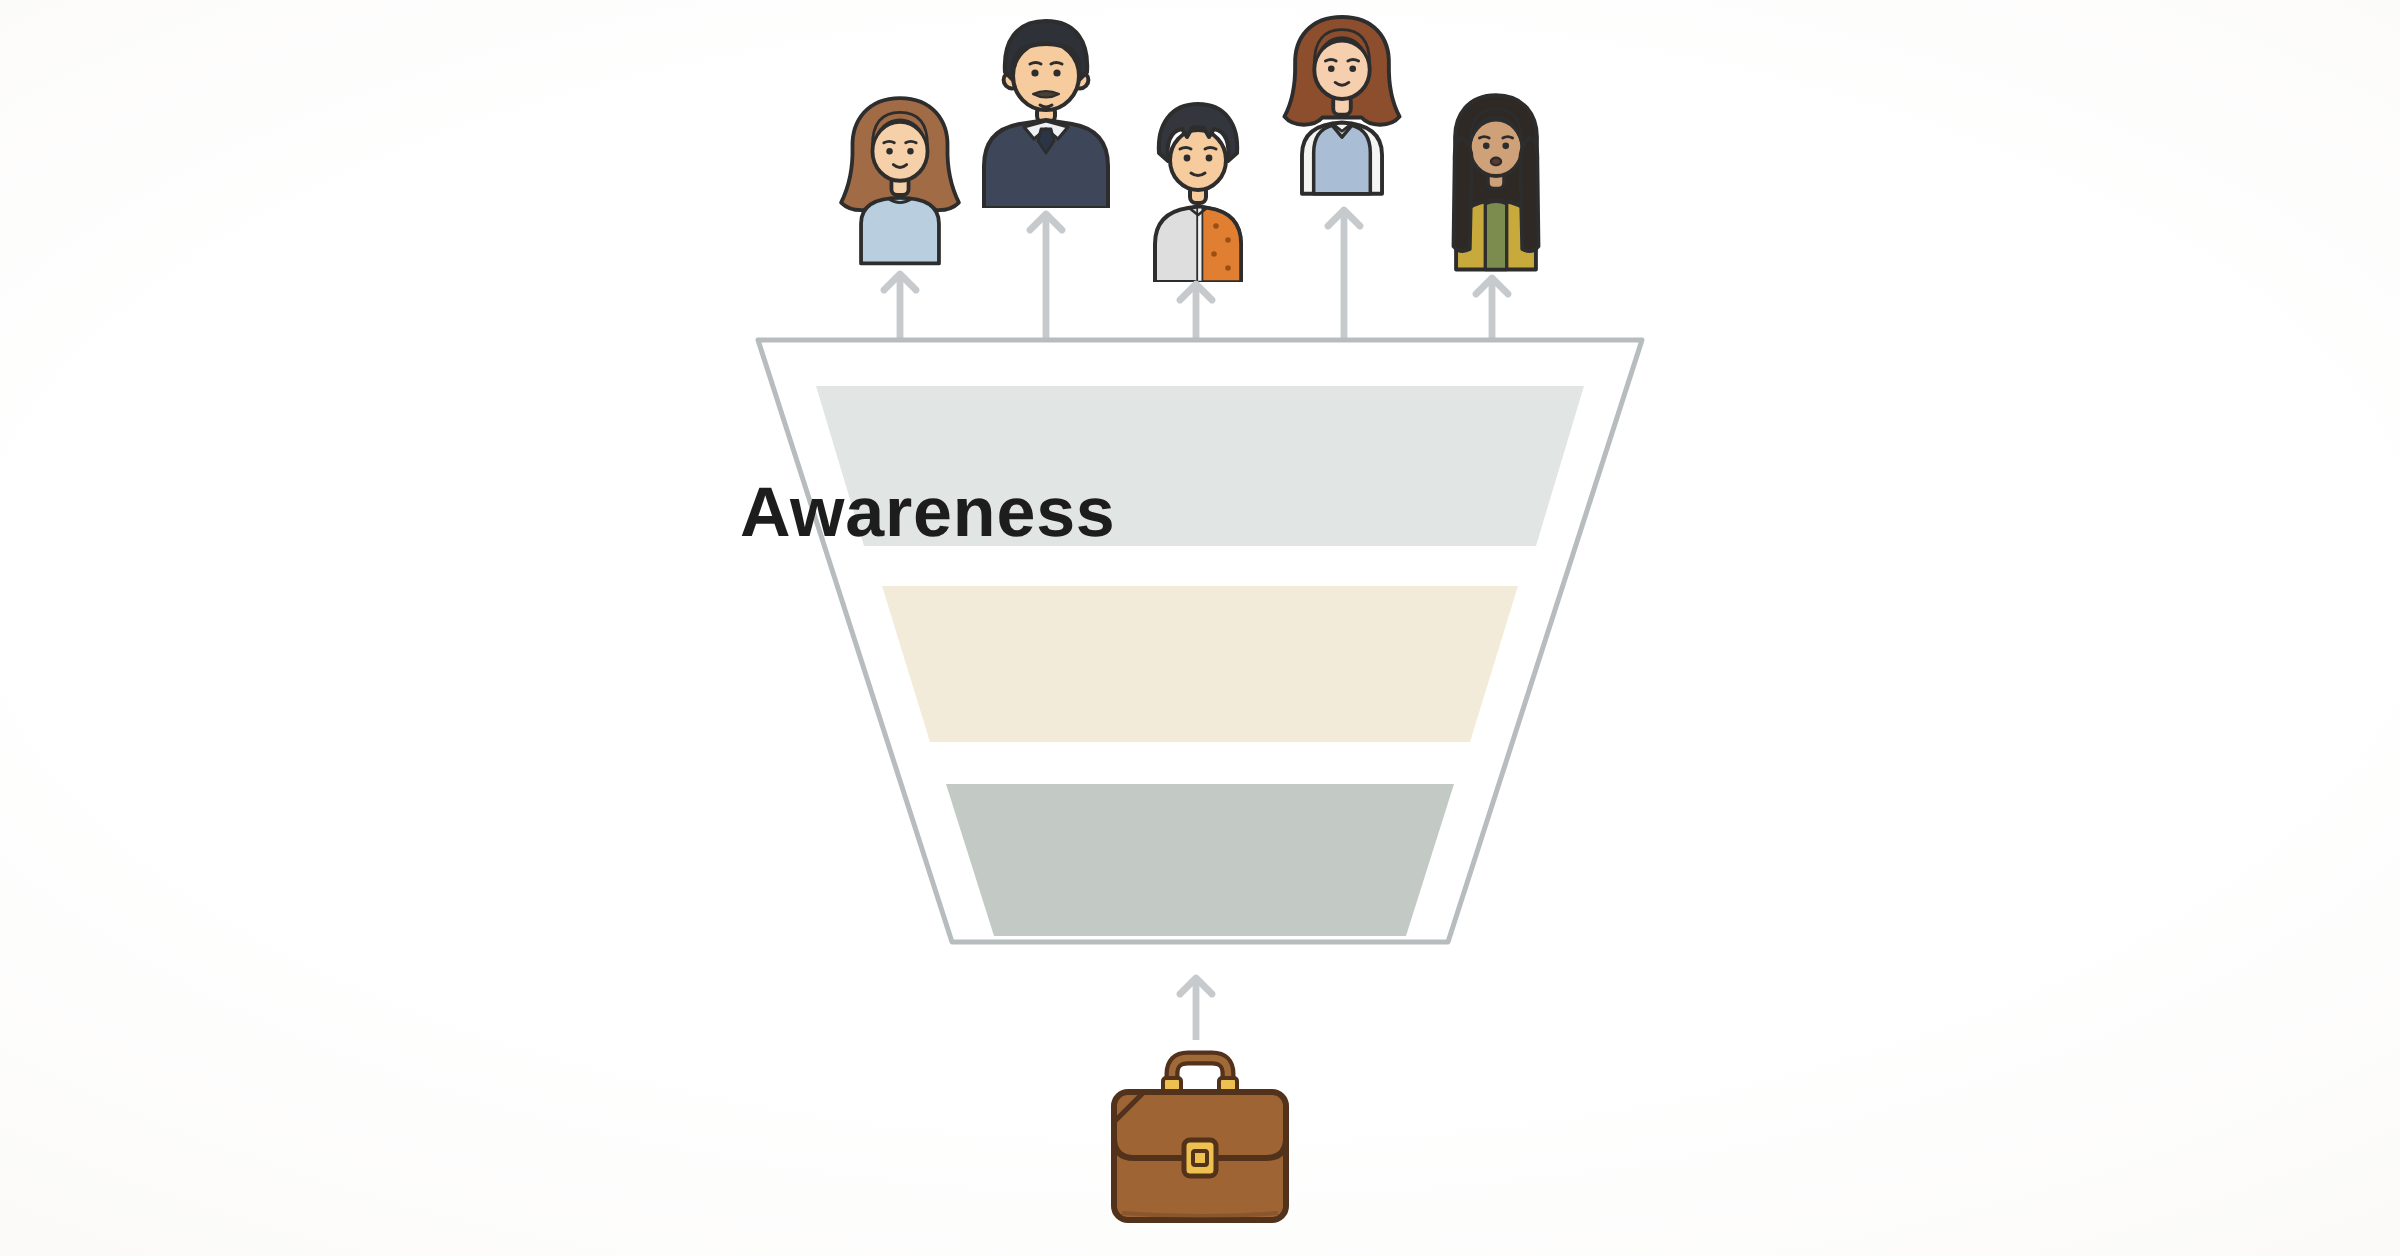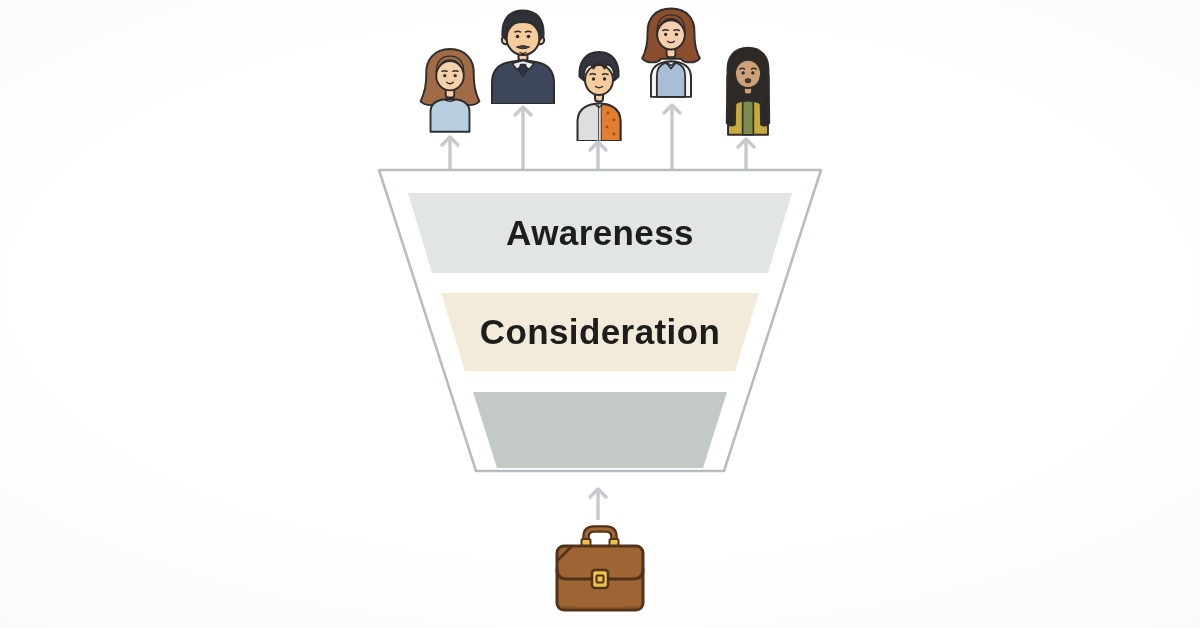--- a/index.html
+++ b/index.html
@@ -7,27 +7,27 @@
     position:relative;
     width:1200px;height:628px;
     overflow:hidden;
     background:radial-gradient(ellipse 85% 75% at 50% 46%, #ffffff 55%, #faf9f7 100%);
     font-family:"Liberation Sans", sans-serif;
   }
   .abs{position:absolute;}
   .stage-label{
     position:absolute;
     left:370px;width:460px;
-    text-align:center;
     font-size:35px;
     font-weight:700;
     letter-spacing:0.4px;
     color:#1d1d1d;
     line-height:40px;
     user-select:none;
+    margin-top:24px;
   }
   svg{display:block;}
 </style>
 </head>
 <body>
 
 <div class="canvas">
 
   <svg class="abs" style="left:412px;top:42px;" width="76" height="92" viewBox="0 0 80 92">
     <g stroke="#2d2d2d" stroke-width="2" stroke-linejoin="round">
@@ -149,21 +149,20 @@
   </svg>
 
   <svg class="abs" style="left:370px;top:160px;" width="460" height="320" viewBox="0 0 460 320">
     <polygon fill="#ffffff" stroke-width="2.5" stroke-linejoin="round" points="9,10 451,10 354,311 106,311" stroke="#b7bcbe"></polygon>
     <polygon points="38,33 422,33 398,113 62,113" fill="#e1e5e4"></polygon>
     <polygon points="71,133 389,133 365,211 95,211" fill="#f2ebd9"></polygon>
     <polygon points="103,232 357,232 333,308 127,308" fill="#c3cac6"></polygon>
   </svg>
 
   <div class="stage-label" style="top:213px;">Awareness</div>
-  <div class="stage-label" style="top:312px;">Consideration</div>
 
   <svg class="abs" style="left:586px;top:486px;" width="24" height="34" viewBox="0 0 24 34">
     <g fill="none" stroke-width="3.4" stroke-linecap="round" stroke-linejoin="round" stroke="#c6cacc">
       <path d="M12 4 L12 34"></path>
         <path d="M4 11 L12 3 L20 11"></path>
     </g>
   </svg>
 
   <svg class="abs" style="left:550px;top:522px;" width="100" height="94" viewBox="0 0 100 94">
     <path d="M36 23 V15 Q36 7 44 7 H56 Q64 7 64 15 V23" fill="none" stroke="#53321c" stroke-width="7.5" stroke-linecap="round"></path>

